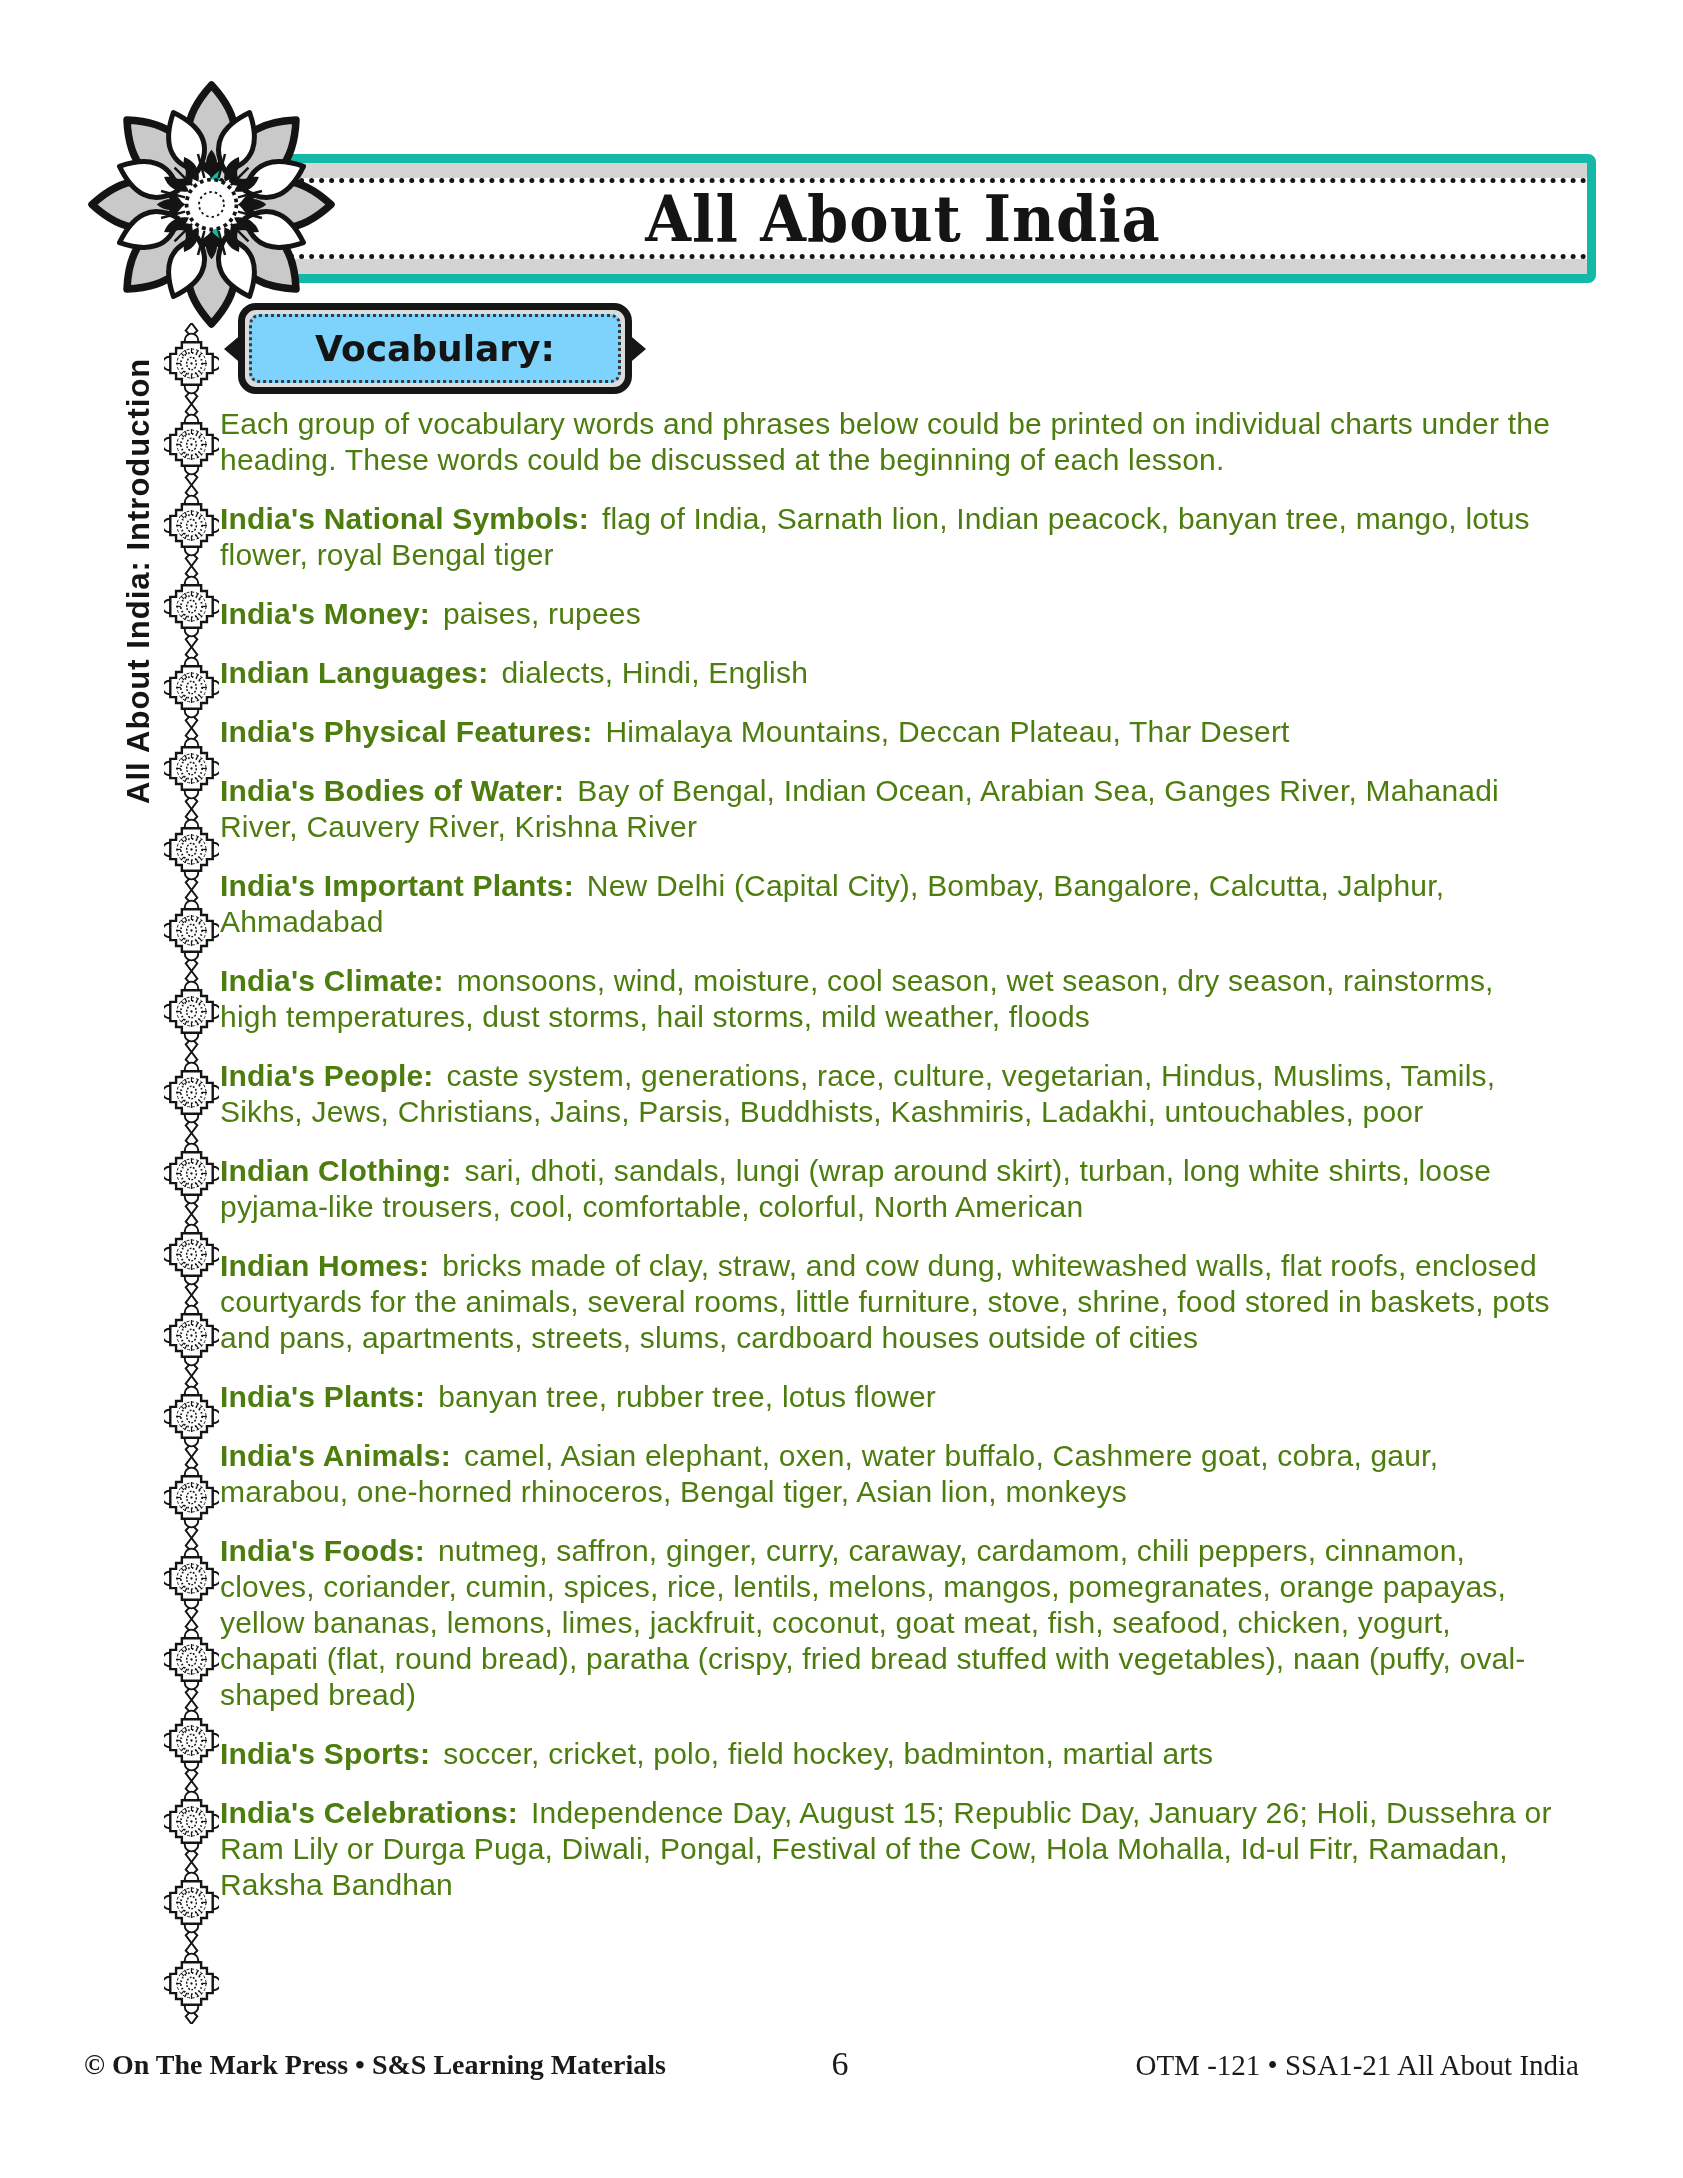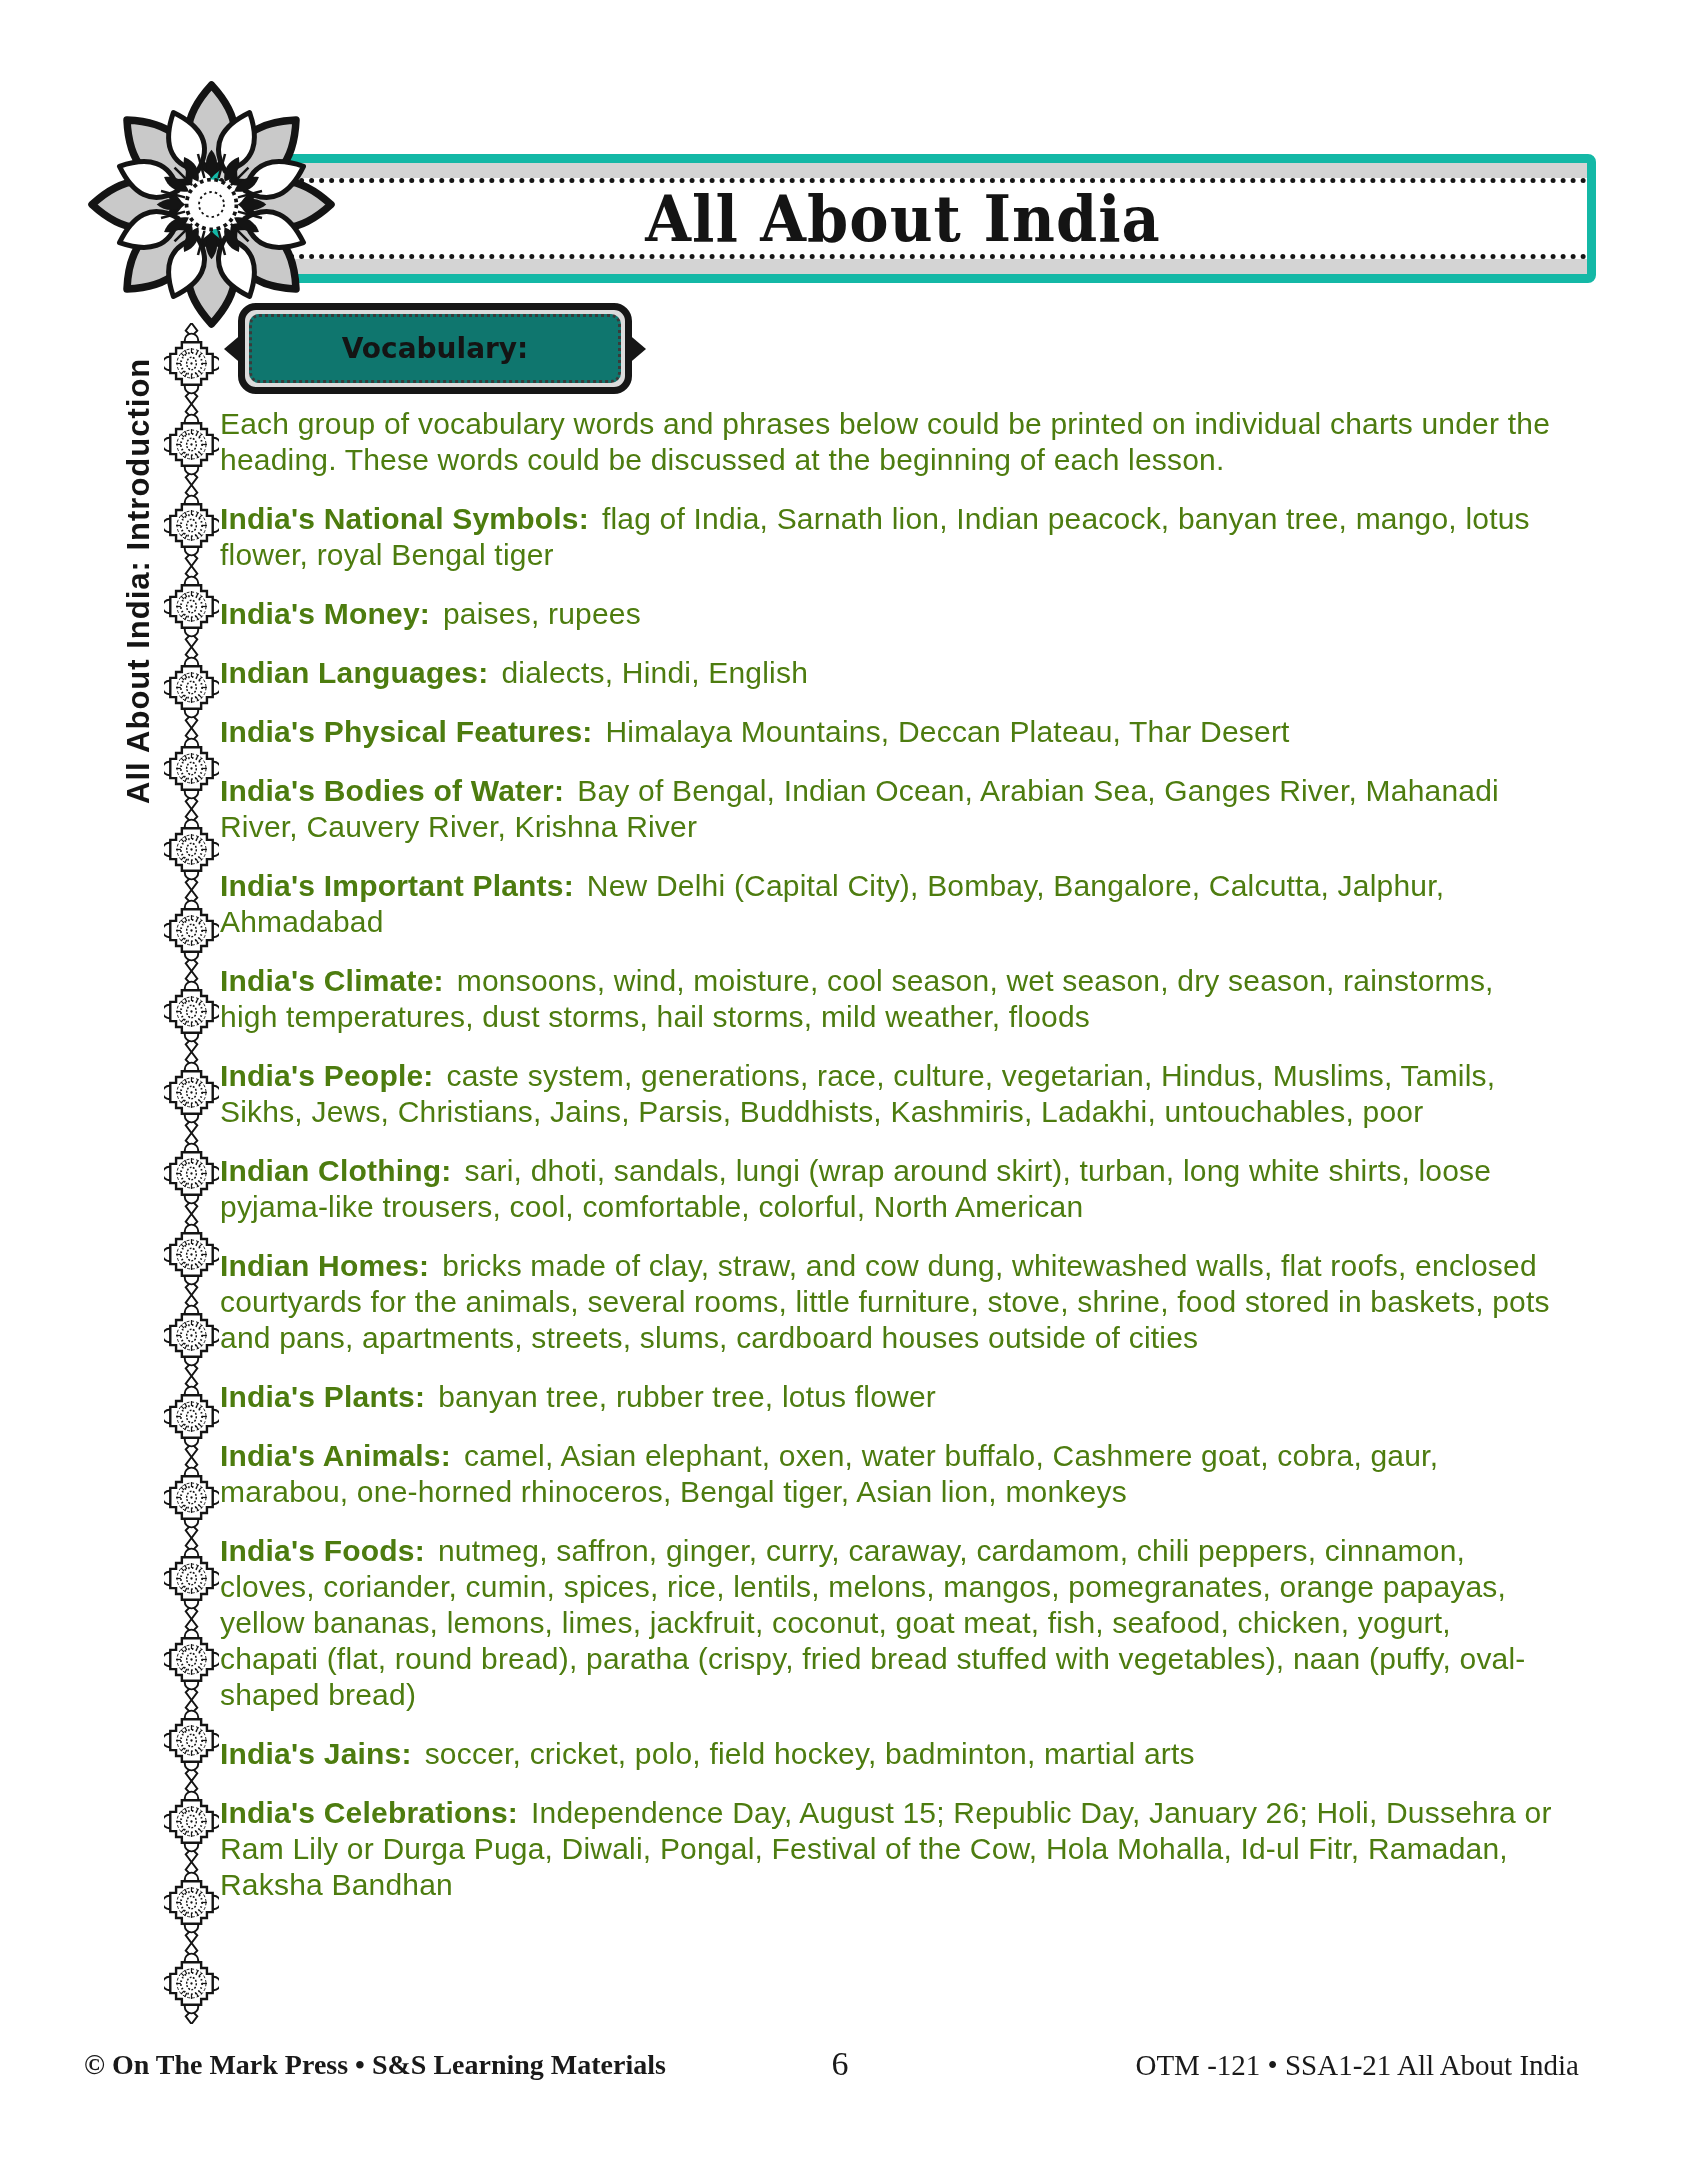--- a/index.html
+++ b/index.html
@@ -60,23 +60,23 @@
     border-top:17px solid transparent;border-bottom:17px solid transparent;
     border-right:20px solid #161616;
   }
   .vocab-box::after{
     content:"";position:absolute;right:-21px;top:50%;transform:translateY(-50%);
     border-top:17px solid transparent;border-bottom:17px solid transparent;
     border-left:20px solid #161616;
   }
   .vocab-box-inner{
     position:absolute;left:4px;right:4px;top:4px;bottom:4px;
-    background:#0f766e;border:3px dotted #3a3a3a;border-radius:10px;
+    background:#7dd3fc;border:3px dotted #3a3a3a;border-radius:10px;
     display:flex;align-items:center;justify-content:center;
-    font-weight:bold;font-size:28px;font-family:"DejaVu Sans",sans-serif;
+    font-weight:bold;font-size:36px;font-family:"DejaVu Sans",sans-serif;
     color:#141414;
   }
 
   
   .content{
     position:absolute;left:220px;top:406px;width:1332px;
     font-size:30px;line-height:36px;letter-spacing:0.2px;color:#4d7c0f;
   }
   .content p{margin:0 0 23px 0;}
   .entry-label{font-weight:bold;margin-right:13px;}
@@ -701,21 +701,21 @@
     <p class="entry"><span class="entry-label">Indian Clothing:</span><span class="entry-text">sari, dhoti, sandals, lungi (wrap around skirt), turban, long white shirts, loose pyjama-like trousers, cool, comfortable, colorful, North American</span></p>
 
     <p class="entry"><span class="entry-label">Indian Homes:</span><span class="entry-text">bricks made of clay, straw, and cow dung, whitewashed walls, flat roofs, enclosed courtyards for the animals, several rooms, little furniture, stove, shrine, food stored in baskets, pots and pans, apartments, streets, slums, cardboard houses outside of cities</span></p>
 
     <p class="entry"><span class="entry-label">India's Plants:</span><span class="entry-text">banyan tree, rubber tree, lotus flower</span></p>
 
     <p class="entry"><span class="entry-label">India's Animals:</span><span class="entry-text">camel, Asian elephant, oxen, water buffalo, Cashmere goat, cobra, gaur, marabou, one-horned rhinoceros, Bengal tiger, Asian lion, monkeys</span></p>
 
     <p class="entry"><span class="entry-label">India's Foods:</span><span class="entry-text">nutmeg, saffron, ginger, curry, caraway, cardamom, chili peppers, cinnamon, cloves, coriander, cumin, spices, rice, lentils, melons, mangos, pomegranates, orange papayas, yellow bananas, lemons, limes, jackfruit, coconut, goat meat, fish, seafood, chicken, yogurt, chapati (flat, round bread), paratha (crispy, fried bread stuffed with vegetables), naan (puffy, oval-shaped bread)</span></p>
 
-    <p class="entry entry--tight"><span class="entry-label">India's Jains:</span><span class="entry-text">soccer, cricket, polo, field hockey, badminton, martial arts</span></p>
+    <p class="entry entry--tight"><span class="entry-label">India's Sports:</span><span class="entry-text">soccer, cricket, polo, field hockey, badminton, martial arts</span></p>
 
     <p class="entry"><span class="entry-label">India's Celebrations:</span><span class="entry-text">Independence Day, August 15; Republic Day, January 26; Holi, Dussehra or Ram Lily or Durga Puga, Diwali, Pongal, Festival of the Cow, Hola Mohalla, Id-ul Fitr, Ramadan, Raksha Bandhan</span></p>
   </div>
   </div>
 
   <div class="footer">
     <span class="footer-left">© On The Mark Press • S&amp;S Learning Materials</span>
     <span class="footer-page">6</span>
     <span class="footer-right">OTM -121 • SSA1-21 All About India</span>
   </div>

